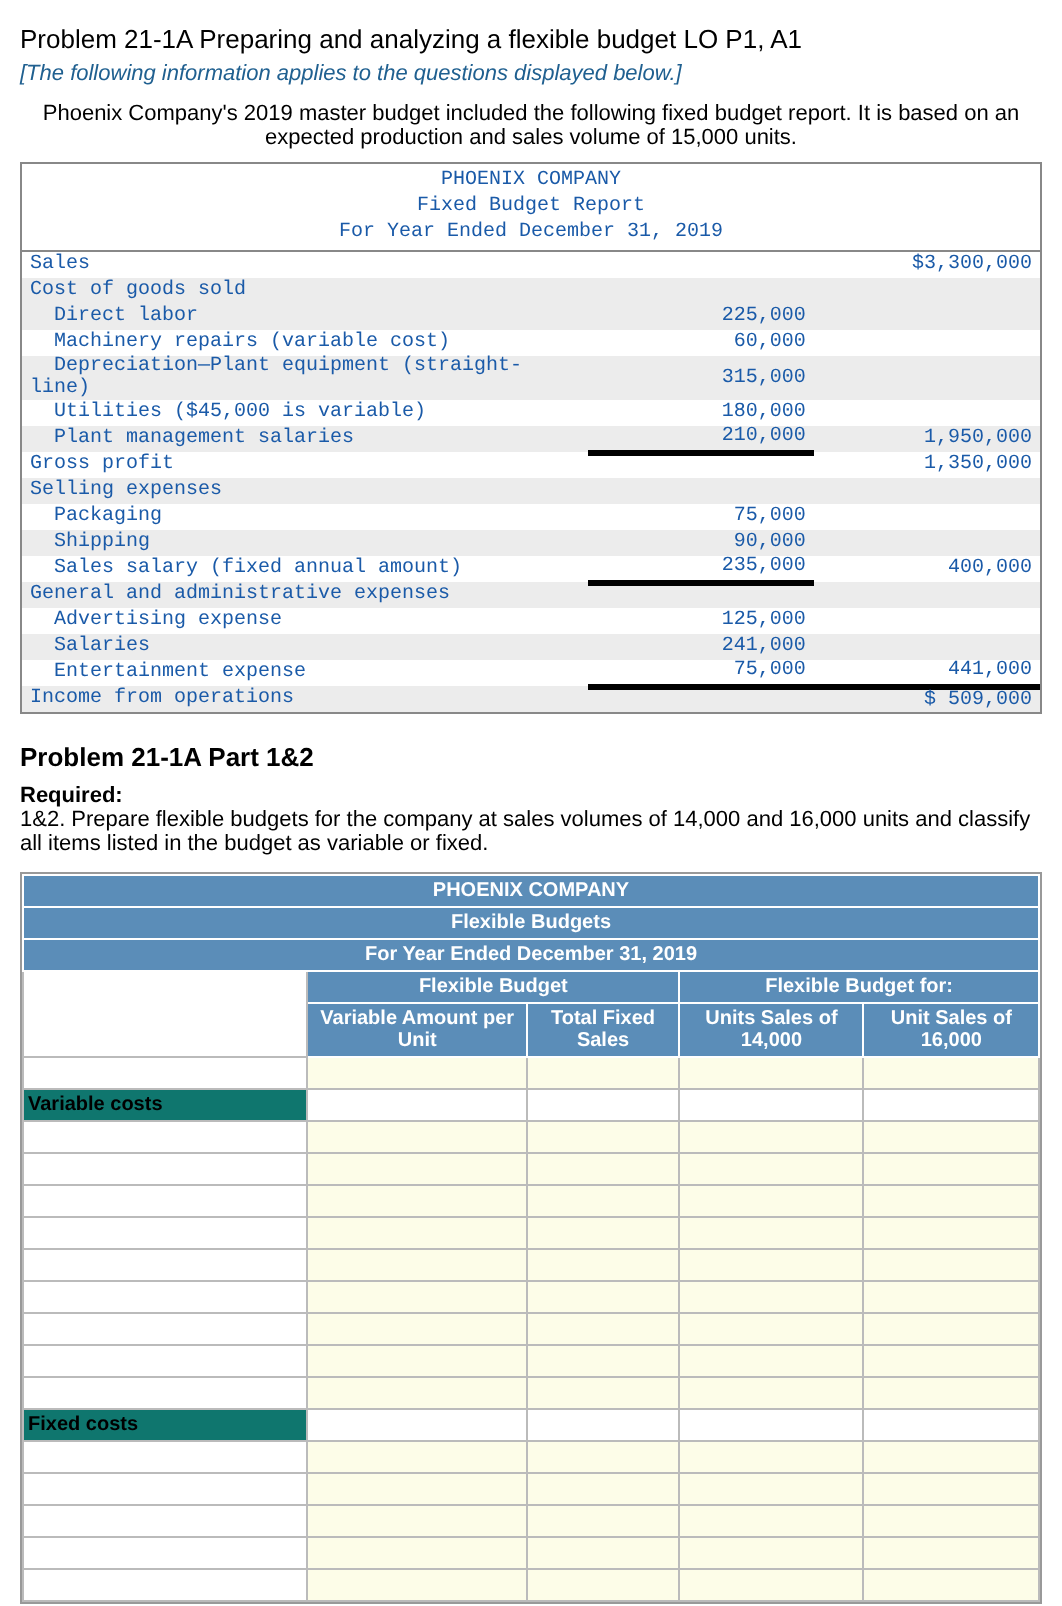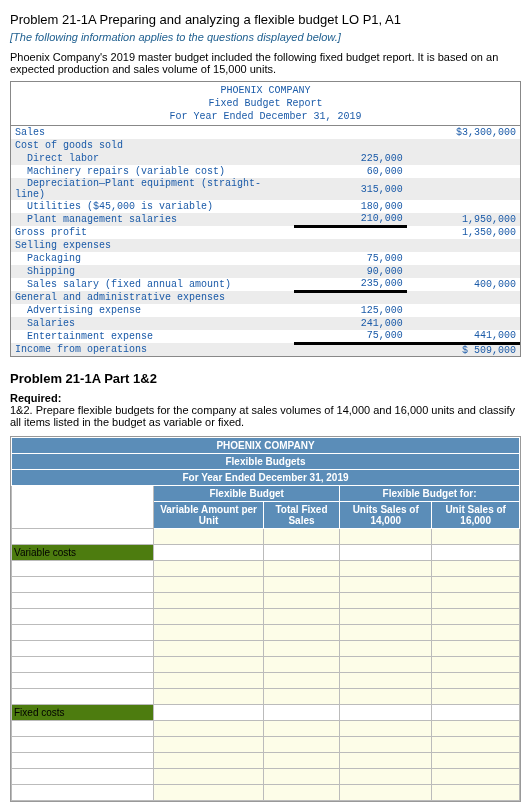--- a/index.html
+++ b/index.html
@@ -12,21 +12,21 @@
       color: #000;
       font-size: 11px;
     }
     h1 { font-size: 13px; font-weight: normal; margin: 2px 0 4px 0; }
     .instruction {
       color: #206090;
       font-style: italic;
       font-size: 11px;
       margin-bottom: 8px;
     }
-    .intro { font-size: 11px; margin-bottom: 6px; }
+    .intro { font-size: 11px; margin-bottom: 6px; text-align: center; }
     .report-wrap {
       border: 1px solid #888;
       margin-bottom: 10px;
       width: 100%;
       background: #fff;
     }
     .report-header {
       text-align: center;
       font-family: "Courier New", monospace;
       color: #1a5aa8;
@@ -70,22 +70,22 @@
       border: 1px solid #bbb;
       height: 16px;
       background: #fdfde8;
       padding: 0 2px;
     }
     .budget-table td.rowlabel {
       background: #fff;
       width: 28%;
     }
     .budget-table td.section-head {
-      background: #4d7c0f;
-      font-weight: normal;
+      background: #0f766e;
+      font-weight: bold;
     }
   </style>
 </head>
 <body>
 
 <h1>Problem 21-1A Preparing and analyzing a flexible budget LO P1, A1</h1>
 <div class="instruction">[The following information applies to the questions displayed below.]</div>
 <div class="intro">Phoenix Company's 2019 master budget included the following fixed budget report. It is based on an expected production and sales volume of 15,000 units.</div>
 
 <div class="report-wrap">

